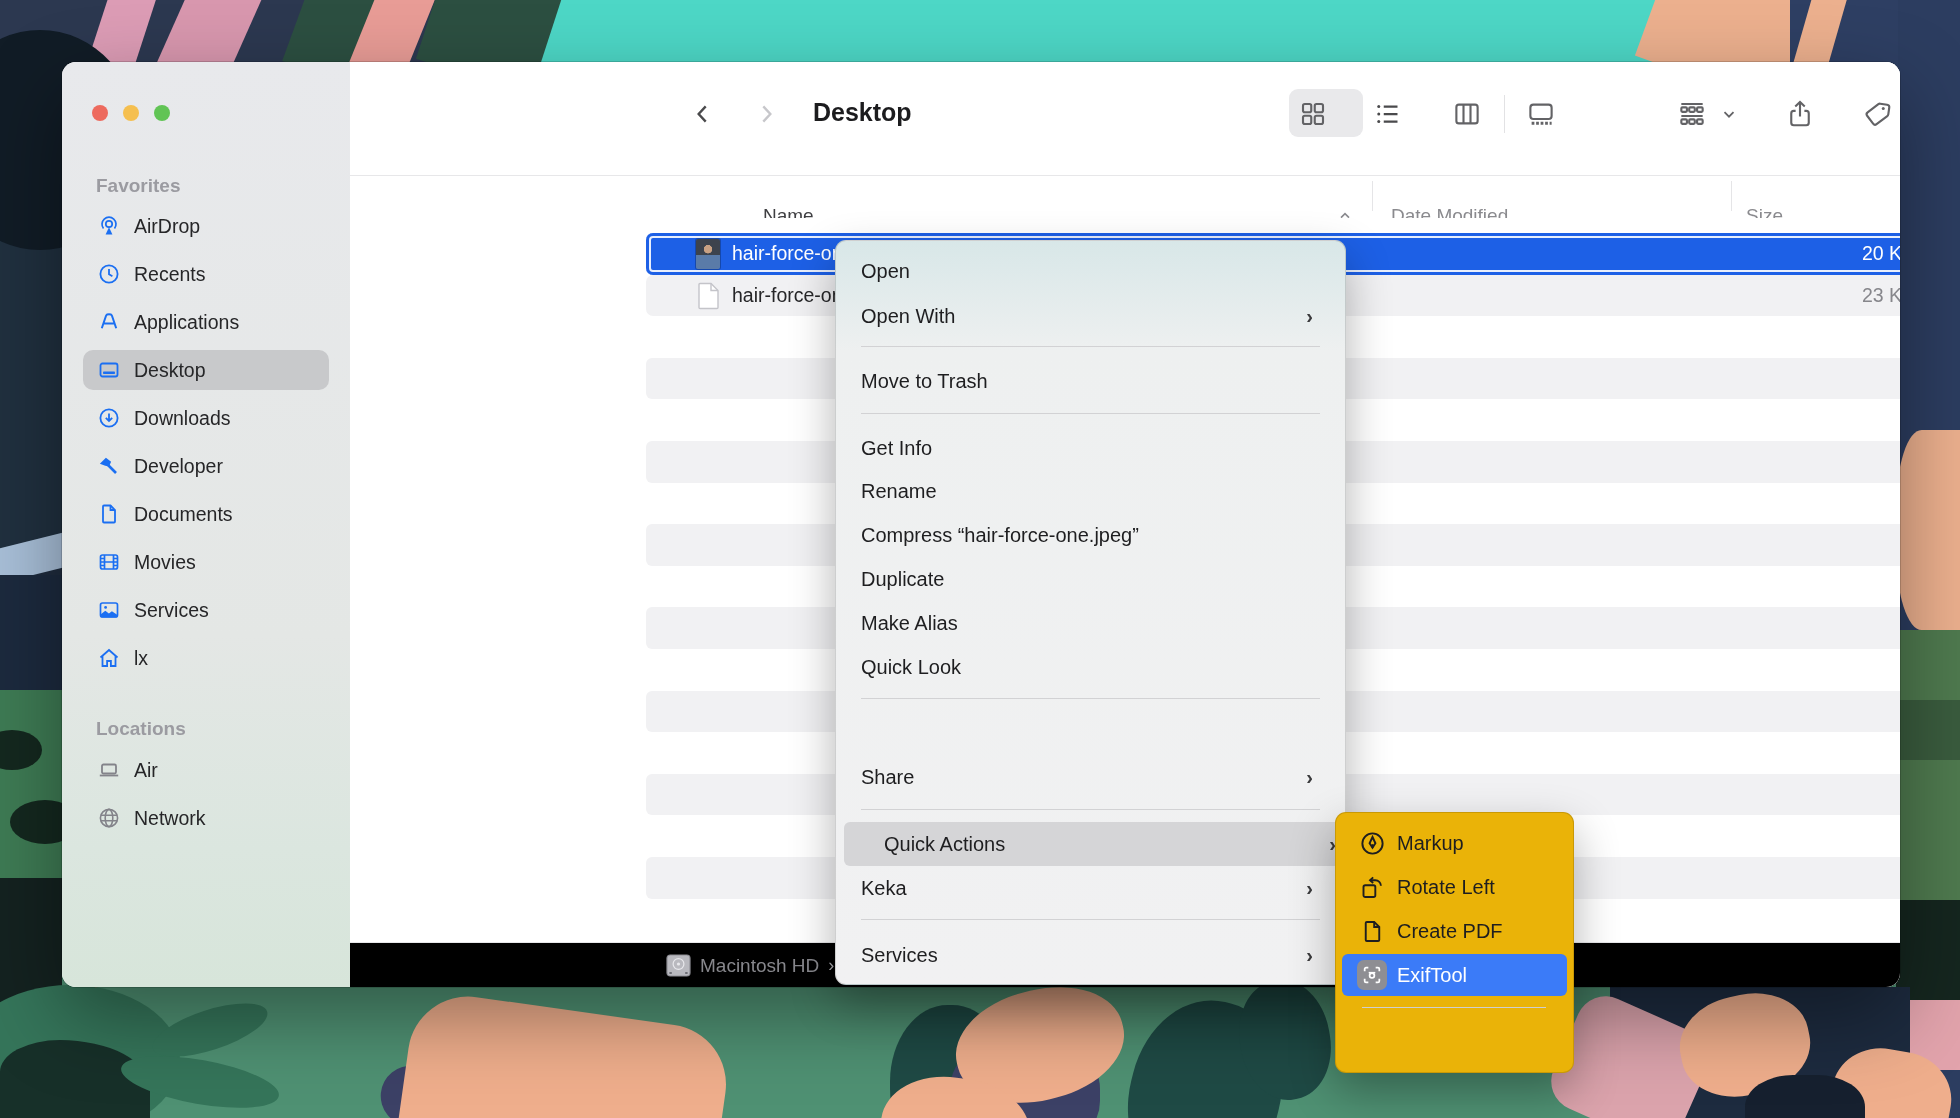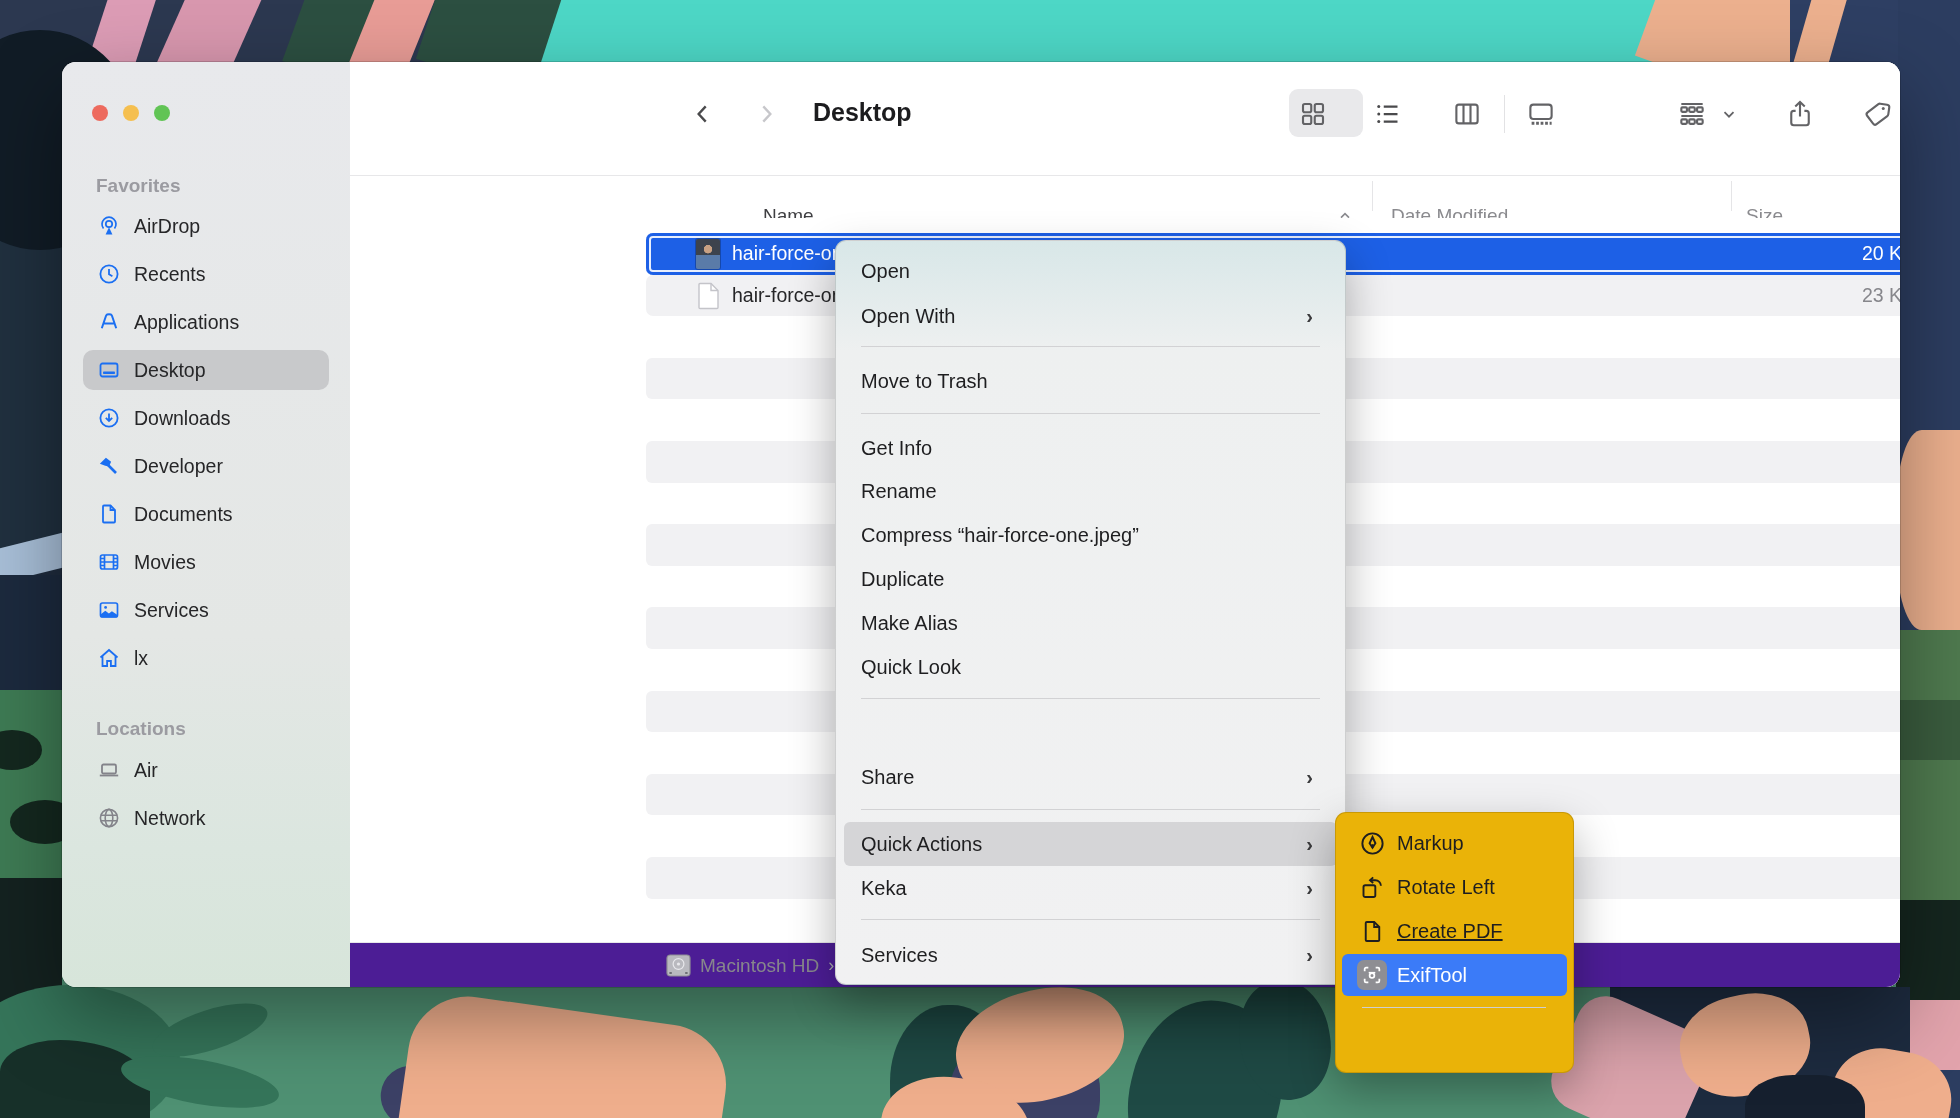--- a/index.html
+++ b/index.html
@@ -50,35 +50,35 @@
   .frow.sel{background:#1d60e6;color:#fff;
     box-shadow:inset 0 0 0 3px #1d60e6, inset 0 0 0 5px rgba(255,255,255,.9);}
   .frow.alt{background:#f1f1f3;color:#262628;}
   .thumb{position:absolute;left:50px;top:6px;width:24px;height:30px;border-radius:2px;
     background:
       radial-gradient(circle at 50% 34%, #c9a183 0 4px, transparent 4.5px),
       linear-gradient(180deg,#3d434d 0 55%, #5a7ba8 55% 100%);
     box-shadow:0 0 0 1px rgba(0,0,0,.25);}
   .docic{position:absolute;left:52px;top:7px;}
 
-  .pathbar{position:absolute;left:0;top:880px;width:1550px;height:45px;background:#4c1d95;border-top:1px solid #e7e7e9;
+  .pathbar{position:absolute;left:0;top:880px;width:1550px;height:45px;background:#000000;border-top:1px solid #e7e7e9;
     display:flex;align-items:center;font-size:19px;color:#87878c;}
   .pb-sep{margin:0 9px;color:#a9a9ae;font-size:18px;}
   .pb-item{display:flex;align-items:center;}
   .pb-item .pic{margin-right:9px;display:flex;}
 
   
   .menu{position:absolute;border-radius:11px;border:1px solid rgba(0,0,0,.14);
     box-shadow:0 18px 45px rgba(0,0,0,.30);}
   .ctx{left:835px;top:240px;width:509px;height:743px;
     background:linear-gradient(180deg,#d8e7e8 0px,#eef0f0 110px,#f1f1f2 100%);z-index:10;}
   .mi{position:absolute;left:8px;width:493px;height:44px;display:flex;align-items:center;border-radius:6px;}
   .mi .mi-label{margin-left:17px;font-size:20px;color:#1e1e20;}
   .mi .chev{position:absolute;right:24px;color:#3a3a3c;font-size:20px;font-weight:700;}
-  .mi.hl{background:#d5d5d7;}
+  .mi.hl{background:#d5d5d7;padding-left:23px;}
   .mdiv{position:absolute;left:25px;width:459px;height:1px;background:#d2d2d4;}
 
   .sub{left:1335px;top:812px;width:237px;height:259px;background:#eab308;z-index:11;}
   .smi{position:absolute;left:6px;width:225px;height:42px;display:flex;align-items:center;border-radius:6px;color:#1e1e20;}
   .smi .sic{width:30px;height:30px;margin-left:15px;display:flex;align-items:center;justify-content:center;flex:0 0 auto;}
   .smi .lb{margin-left:10px;font-size:20px;}
   .smi.sel{background:#3b7bf8;color:#fff;}
   .sdiv{position:absolute;left:26px;top:194px;width:184px;height:1px;background:#cfcfd1;}
 
   .exif-badge{width:30px;height:30px;border-radius:7px;background:#8e8e93;display:flex;align-items:center;justify-content:center;}
@@ -499,21 +499,21 @@
     <div class="smi" style="top:53px;">
       <span class="sic">
           <svg width="27" height="27" viewBox="0 0 24 24" fill="none" stroke="#1e1e20" stroke-width="1.7">
             <rect x="4" y="10" width="10.5" height="10.5" rx="1.6"></rect>
             <path d="M10 5.5h4.5a5 5 0 0 1 5 5v0"></path>
             <path d="M12.6 3l-2.8 2.5 2.8 2.5"></path>
           </svg>
         </span>
       <span class="lb">Rotate Left</span>
     </div>
-    <div class="smi" style="top:97px;text-decoration:underline;">
+    <div class="smi" style="top:97px;">
       <span class="sic">
           <svg width="27" height="27" viewBox="0 0 24 24" fill="none" stroke="#1e1e20" stroke-width="1.7">
             <path d="M7 3.5h6.5L18 8v11.5a1 1 0 0 1-1 1H7a1 1 0 0 1-1-1v-15a1 1 0 0 1 1-1z"></path>
             <path d="M13.5 3.5V8H18"></path>
           </svg>
         </span>
       <span class="lb">Create PDF</span>
     </div>
     <div class="smi sel" style="top:141px;">
       <span class="sic">

